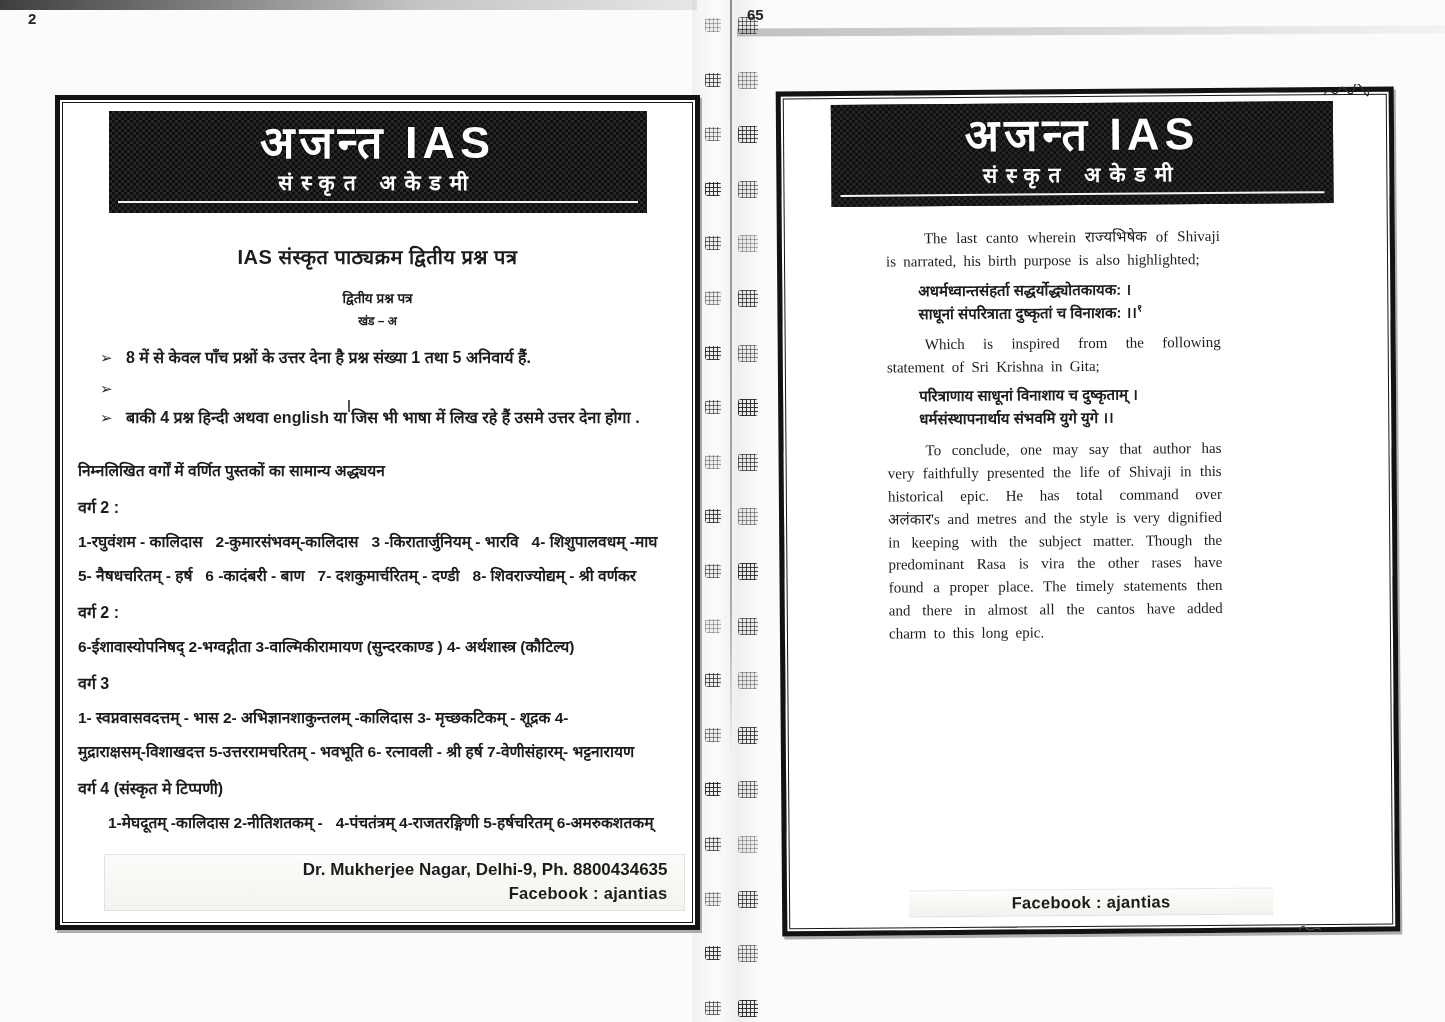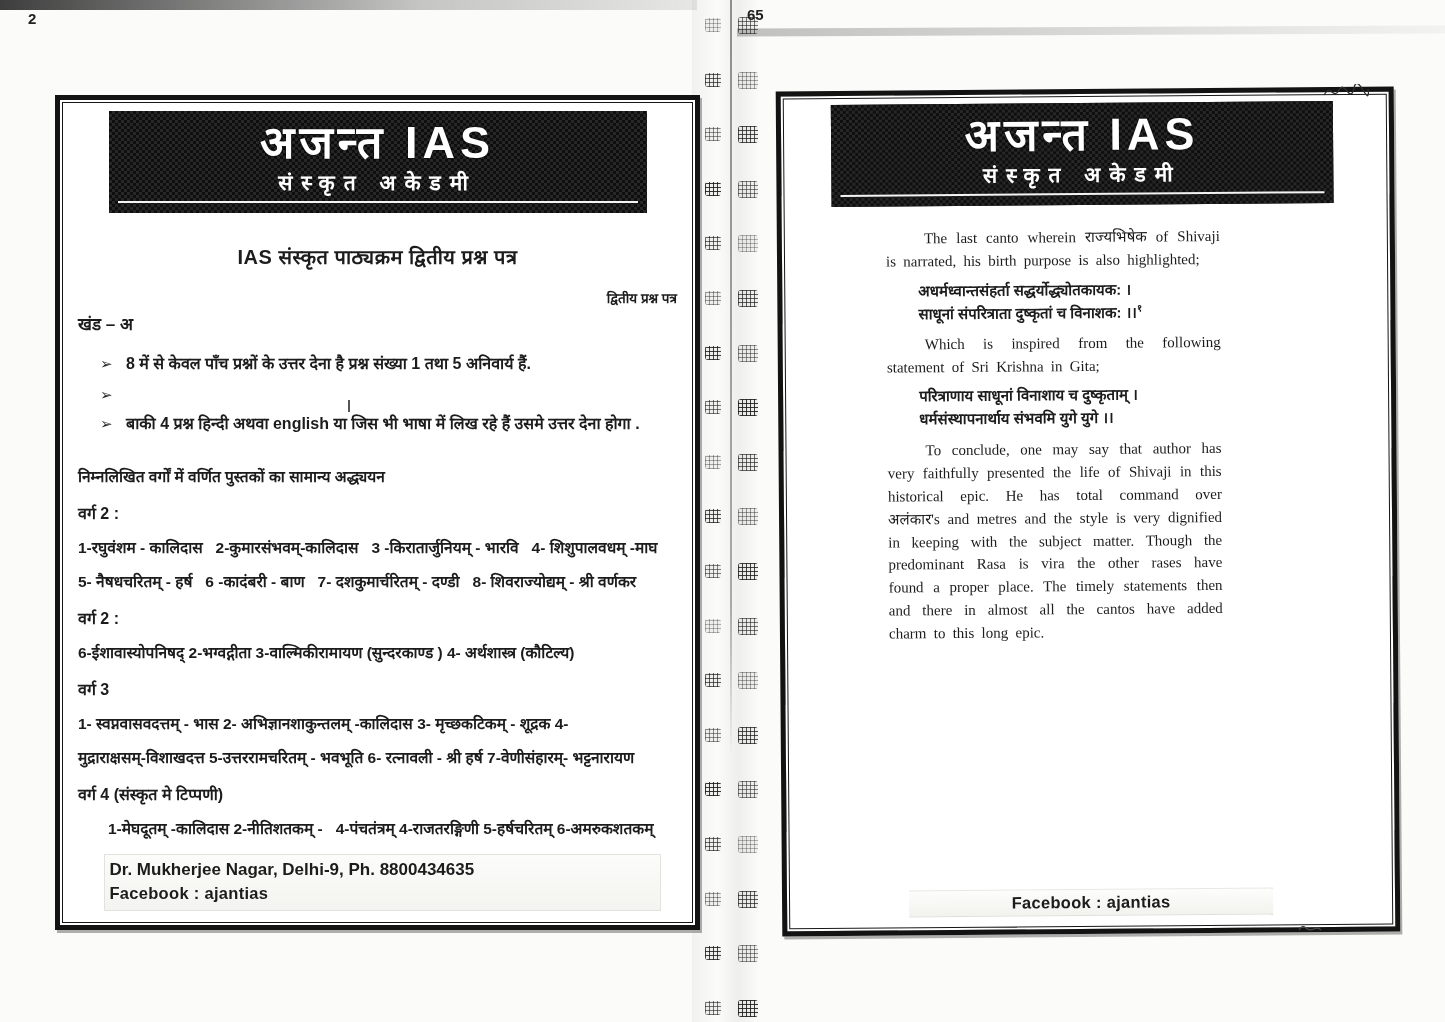--- a/index.html
+++ b/index.html
@@ -47,33 +47,33 @@
   .banner-title{font-weight:bold;font-size:45px;line-height:1.05;letter-spacing:5px;
     text-shadow:0 0 2px #000;}
   .banner-sub{font-weight:bold;font-size:21px;letter-spacing:9px;margin-top:2px;}
   .banner-rule{border-top:2.5px solid #f4f4f4;margin:5px 9px 0;height:4px;}
   #left-page .banner{width:538px;margin:11px auto 0;}
   #right-page .banner{width:502px;margin:9px 56px 0 50px;}
 
   
   .lp-body{padding:0 18px;}
   .lp-title{text-align:center;font-size:20px;font-weight:bold;margin:30px 0 0;letter-spacing:.5px;}
-  .lp-sub{text-align:right;font-size:13.5px;font-weight:bold;margin:19px 0 0;}
-  .lp-sub2{text-align:left;font-size:17px;font-weight:bold;margin:5px 0 0;}
+  .lp-sub{text-align:center;font-size:13.5px;font-weight:bold;margin:19px 0 0;}
+  .lp-sub2{text-align:center;font-size:12px;font-weight:bold;margin:5px 0 0;}
   .instr{list-style:none;margin:15px 0 0;padding:0 0 0 22px;}
   .instr li{display:flex;font-size:16px;font-weight:600;line-height:1.72;margin-top:3px;white-space:pre-wrap;}
   .blt{flex:0 0 26px;font-size:15px;color:#2a2a2a;transform:translateY(1px);}
   .lp-intro{font-size:15.5px;font-weight:bold;margin:28px 0 0;}
   .lp-heading{font-size:16px;font-weight:bold;margin:15px 0 0;}
   .lp-line{font-size:15.5px;font-weight:600;margin:12px 0 0;white-space:pre-wrap;}
   .lp-line.ind{margin-left:30px;}
   .stray-tick{position:absolute;left:288px;top:300px;width:1.5px;height:12px;background:#555;}
 
-  .lp-footer{position:absolute;left:7%;bottom:14px;width:86%;text-align:left;
-    border:1px solid #e2e2de;background:linear-gradient(#fcfcfa,#f3f3ef);padding:5px 4px 7px;}
+  .lp-footer{position:absolute;left:7%;bottom:14px;width:86%;text-align:right;
+    border:1px solid #e2e2de;background:linear-gradient(#fcfcfa,#f3f3ef);padding:5px 16px 7px;}
   .lp-footer-1{font-size:17px;font-weight:bold;margin:0;}
   .lp-footer-2{font-size:16.5px;font-weight:600;margin:4px 0 0;letter-spacing:.3px;}
 
   
   .rp-text{margin-left:104px;width:334px;font-family:"Liberation Serif","DejaVu Serif",serif;}
   .rp-para{font-size:15px;line-height:1.52;text-align:justify;word-spacing:3.5px;
     text-indent:38px;margin:0;}
   .rp-para.p1{margin-top:21px;}
   .rp-para.p2{margin-top:7px;}
   .rp-para.p3{margin-top:9px;}

